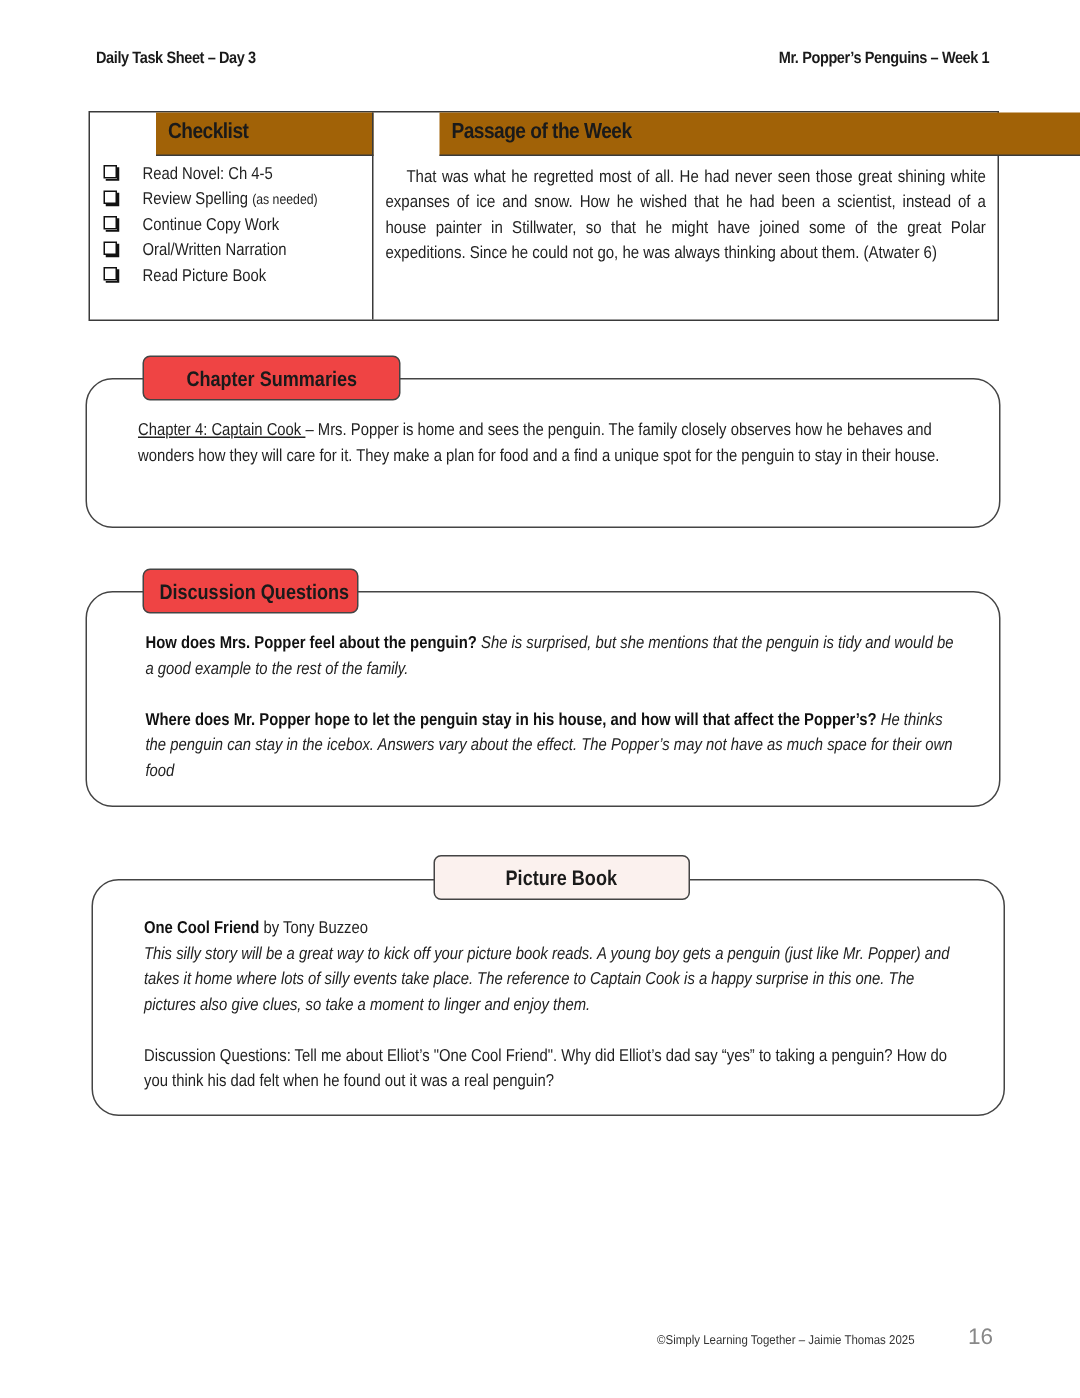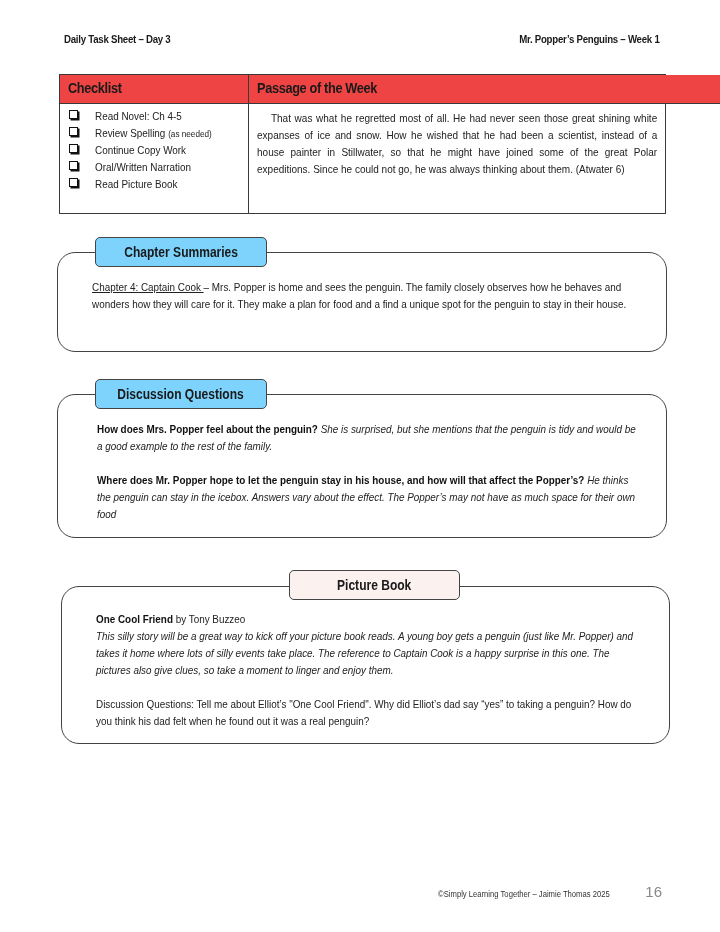--- a/index.html
+++ b/index.html
@@ -27,26 +27,27 @@
     
     .top-table {
       position: absolute; left: 59px; top: 74px;
       width: 607px; height: 140px;
       border: 1.5px solid #3a3a3a;
       display: grid;
       grid-template-columns: 189px 1fr;
       grid-template-rows: 29px 1fr;
     }
     .th {
-      background: #ef4444;
+      background: #a16207;
       border-bottom: 1.5px solid #3a3a3a;
       font-family: "Liberation Sans", sans-serif;
       font-weight: bold; font-size: 14.5px;
       padding: 5px 8px 0 8px;
       letter-spacing: -0.4px;
+      margin-left: 44px;
     }
     .th-inner { display: inline-block; transform: scaleX(0.88); transform-origin: left center; white-space: nowrap; }
     .th.left { border-right: 1.5px solid #3a3a3a; }
     .td-left {
       border-right: 1.5px solid #3a3a3a;
       padding: 6px 0 0 9px;
     }
     .check-item {
       display: flex; align-items: flex-start;
       height: 17px;
@@ -81,21 +82,21 @@
       border-radius: 18px;
     }
     .tab-label {
       position: absolute;
       height: 30px;
       border: 1.3px solid #444;
       border-radius: 5px;
       font-family: "Liberation Sans", sans-serif;
       font-weight: bold; font-size: 14px;
       text-align: center; line-height: 28px;
-      background: #7dd3fc;
+      background: #ef4444;
     }
     .tab-label span { display: inline-block; transform: scaleX(0.86); white-space: nowrap; }
     .tab-label.cream { background: #fbf1ee; margin-left: 10px; }
 
     .sec-text {
       position: absolute;
       font-family: "Liberation Sans", sans-serif;
       font-size: 11.5px; line-height: 17px; color: #222;
       transform: scaleX(0.86); transform-origin: left top;
     }
@@ -149,21 +150,21 @@
   </div>
 </div>
 
 <div class="section" style="left:57px; top:252px; width:610px; height:100px;"></div>
 <div class="tab-label" style="left:95px; top:237px; width:172px;"><span>Chapter Summaries</span></div>
 <div class="sec-text" style="left:92px; top:279px; width:650px;">
   <span class="u">Chapter 4: Captain Cook </span><span>– Mrs. Popper is home and sees the penguin. The family closely observes how he behaves and wonders how they will care for it. They make a plan for food and a find a unique spot for the penguin to stay in their house.</span>
 </div>
 
 <div class="section" style="left:57px; top:394px; width:610px; height:144px;"></div>
-<div class="tab-label" style="left:95px; top:379px; width:172px;"><span>Discussion Questions</span></div>
+<div class="tab-label" style="left:95px; top:379px; width:144px;"><span>Discussion Questions</span></div>
 <div class="sec-text" style="left:97px; top:421px; width:628px;">
   <div>
     <span class="b">How does Mrs. Popper feel about the penguin?</span>
     <span class="i">She is surprised, but she mentions that the penguin is tidy and would be a good example to the rest of the family.</span>
   </div>
   <div class="gap"></div>
   <div>
     <span class="b">Where does Mr. Popper hope to let the penguin stay in his house, and how will that affect the Popper’s?</span>
     <span class="i">He thinks the penguin can stay in the icebox. Answers vary about the effect. The Popper’s may not have as much space for their own food</span>
   </div>

